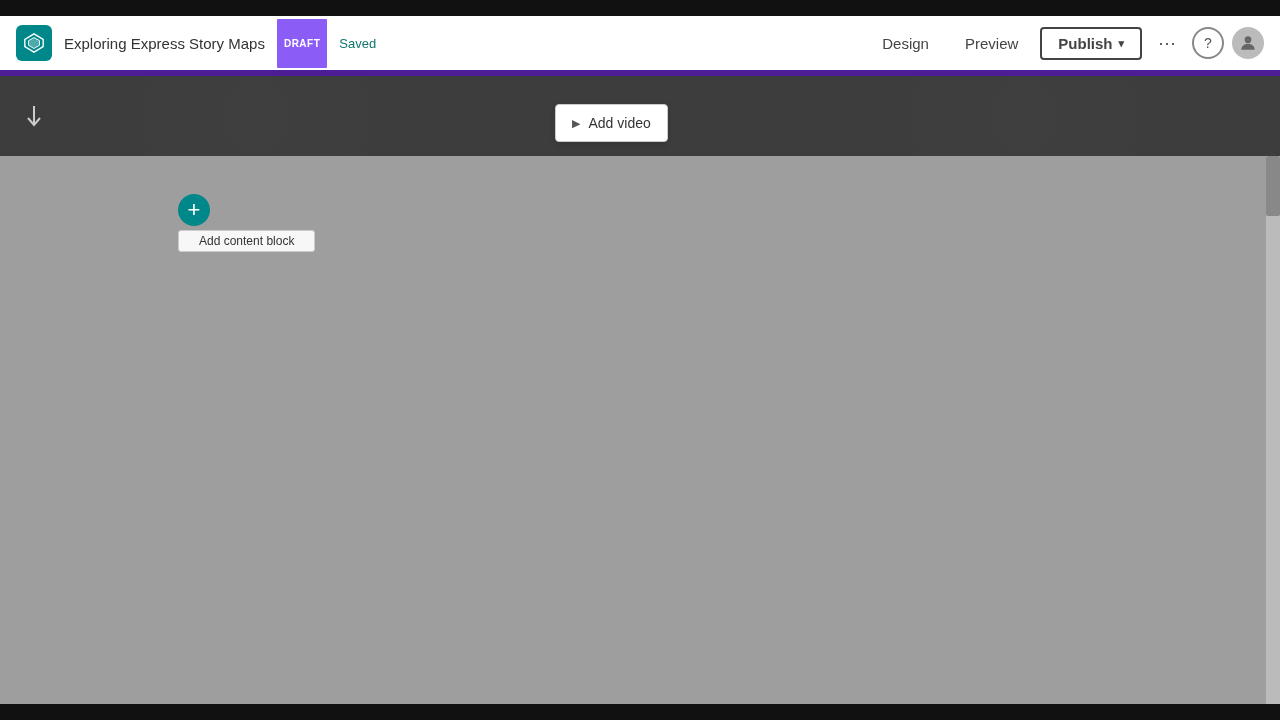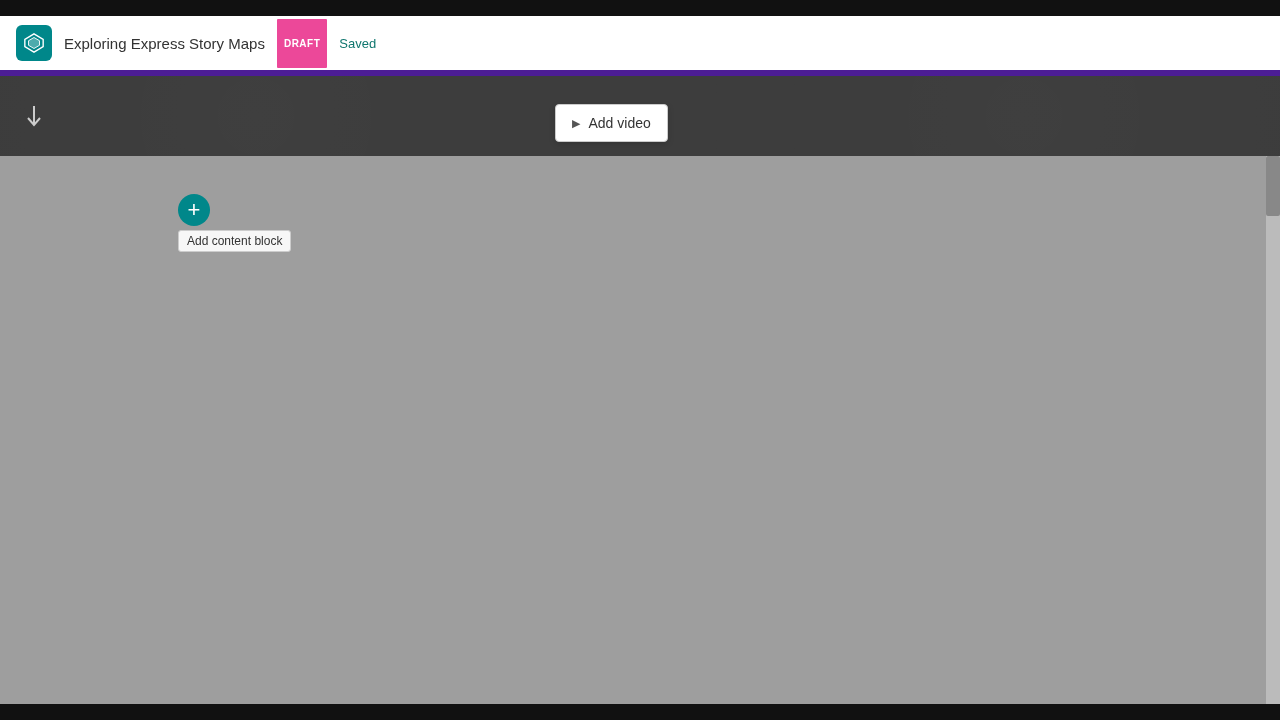--- a/index.html
+++ b/index.html
@@ -42,21 +42,21 @@
     }
 
     .story-title {
       font-size: 15px;
       font-weight: 500;
       color: #333;
       white-space: nowrap;
     }
 
     .draft-badge {
-      background: #ec4899;
+      background: #8b5cf6;
       color: #fff;
       font-size: 10px;
       font-weight: 700;
       padding: 19px 7px;
       border-radius: 1px;
       letter-spacing: 0.5px;
     }
 
     .saved-label {
       font-size: 13px;
@@ -217,21 +217,21 @@
     }
 
     
     .tooltip {
       position: absolute;
       top: 74px;
       left: 178px;
       background: rgba(255,255,255,0.92);
       border: 1px solid #ccc;
       border-radius: 3px;
-      padding: 3px 8px;
+      padding: 3px 20px;
       font-size: 12px;
       color: #333;
       white-space: nowrap;
       z-index: 6;
       pointer-events: none;
     }
 
     
     .scrollbar-track {
       position: absolute;
@@ -270,20 +270,40 @@
     <svg viewBox="0 0 24 24" fill="none" xmlns="http://www.w3.org/2000/svg">
       <polygon points="12,2 22,8 22,16 12,22 2,16 2,8" fill="none" stroke="#fff" stroke-width="1.5"></polygon>
       <polygon points="12,6 18,9.5 18,14.5 12,18 6,14.5 6,9.5" fill="rgba(255,255,255,0.3)" stroke="#fff" stroke-width="1"></polygon>
     </svg>
   </div>
 
   <span class="story-title">Exploring Express Story Maps</span>
   <span class="draft-badge">DRAFT</span>
   <span class="saved-label">Saved</span>
 
+  <div class="header-right">
+    <button class="nav-btn">Design</button>
+    <button class="nav-btn">Preview</button>
+
+    <button class="publish-btn">
+      <span>Publish</span>
+      <span class="chevron">▾</span>
+    </button>
+
+    <button class="more-btn">···</button>
+
+    <button class="help-btn">?</button>
+
+    <div class="avatar">
+      <svg viewBox="0 0 24 24" xmlns="http://www.w3.org/2000/svg">
+        <circle cx="12" cy="8" r="4" fill="#666"></circle>
+        <path d="M4 20c0-4 3.6-7 8-7s8 3 8 7" fill="#666"></path>
+      </svg>
+    </div>
+  </div>
 </header>
 
 <div class="dark-section">
   <div class="dark-bg-pattern"></div>
   <div class="down-arrow">
     <svg viewBox="0 0 20 24" xmlns="http://www.w3.org/2000/svg">
       <line x1="10" y1="2" x2="10" y2="20" stroke="#ccc" stroke-width="2"></line>
       <polyline points="4,14 10,21 16,14" stroke="#ccc" stroke-width="2" fill="none"></polyline>
     </svg>
   </div>

